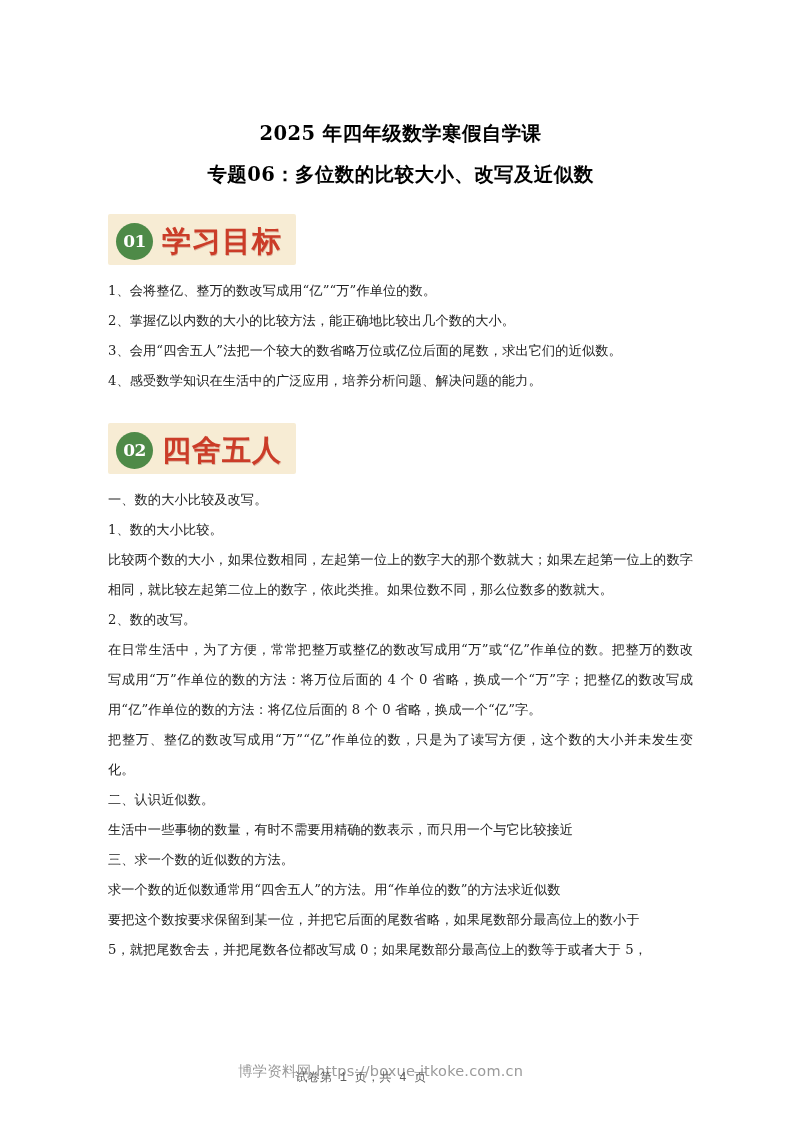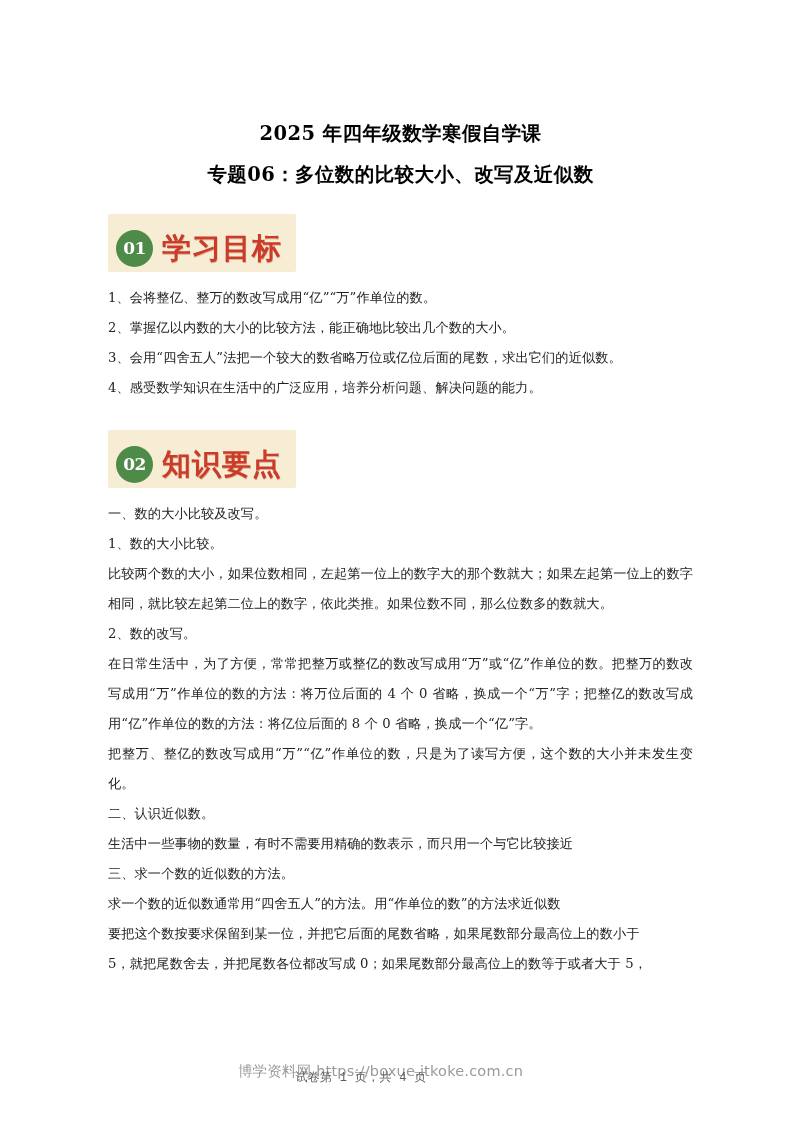--- a/index.html
+++ b/index.html
@@ -48,21 +48,21 @@
     line-height: 1.2;
   }
 
   
   .banner {
     margin-top: 27px;
     margin-bottom: 8px;
     display: inline-flex;
     align-items: center;
     background: #f7ecd4;
-    padding: 16px 14px 5px 8px;
+    padding: 9px 14px 5px 8px;
     border-radius: 2px;
     position: relative;
   }
   .banner-num {
     width: 37px;
     height: 37px;
     border-radius: 50%;
     background: #4e8a48;
     color: #ffffff;
     display: flex;
@@ -154,21 +154,21 @@
       <div class="block-gap-sm"></div>
       <p class="list-item">1、会将整亿、整万的数改写成用“亿”“万”作单位的数。</p>
       <p class="list-item">2、掌握亿以内数的大小的比较方法，能正确地比较出几个数的大小。</p>
       <p class="list-item">3、会用“四舍五人”法把一个较大的数省略万位或亿位后面的尾数，求出它们的近似数。</p>
       <p class="list-item">4、感受数学知识在生活中的广泛应用，培养分析问题、解决问题的能力。</p>
     </div>
 
     <div>
       <div class="banner">
         <div class="banner-num">02</div>
-        <div class="banner-text">知识要点</div>
+        <div class="banner-text">四舍五人</div>
       </div>
       <div class="block-gap-sm"></div>
       <p class="para">一、数的大小比较及改写。</p>
       <p class="para">1、数的大小比较。</p>
       <p class="para">比较两个数的大小，如果位数相同，左起第一位上的数字大的那个数就大；如果左起第一位上的数字相同，就比较左起第二位上的数字，依此类推。如果位数不同，那么位数多的数就大。</p>
       <p class="para">2、数的改写。</p>
       <p class="para">在日常生活中，为了方便，常常把整万或整亿的数改写成用“万”或“亿”作单位的数。把整万的数改写成用“万”作单位的数的方法：将万位后面的 4 个 0 省略，换成一个“万”字；把整亿的数改写成用“亿”作单位的数的方法：将亿位后面的 8 个 0 省略，换成一个“亿”字。</p>
       <p class="para">把整万、整亿的数改写成用“万”“亿”作单位的数，只是为了读写方便，这个数的大小并未发生变化。</p>
       <p class="para">二、认识近似数。</p>
       <p class="para">生活中一些事物的数量，有时不需要用精确的数表示，而只用一个与它比较接近</p>

